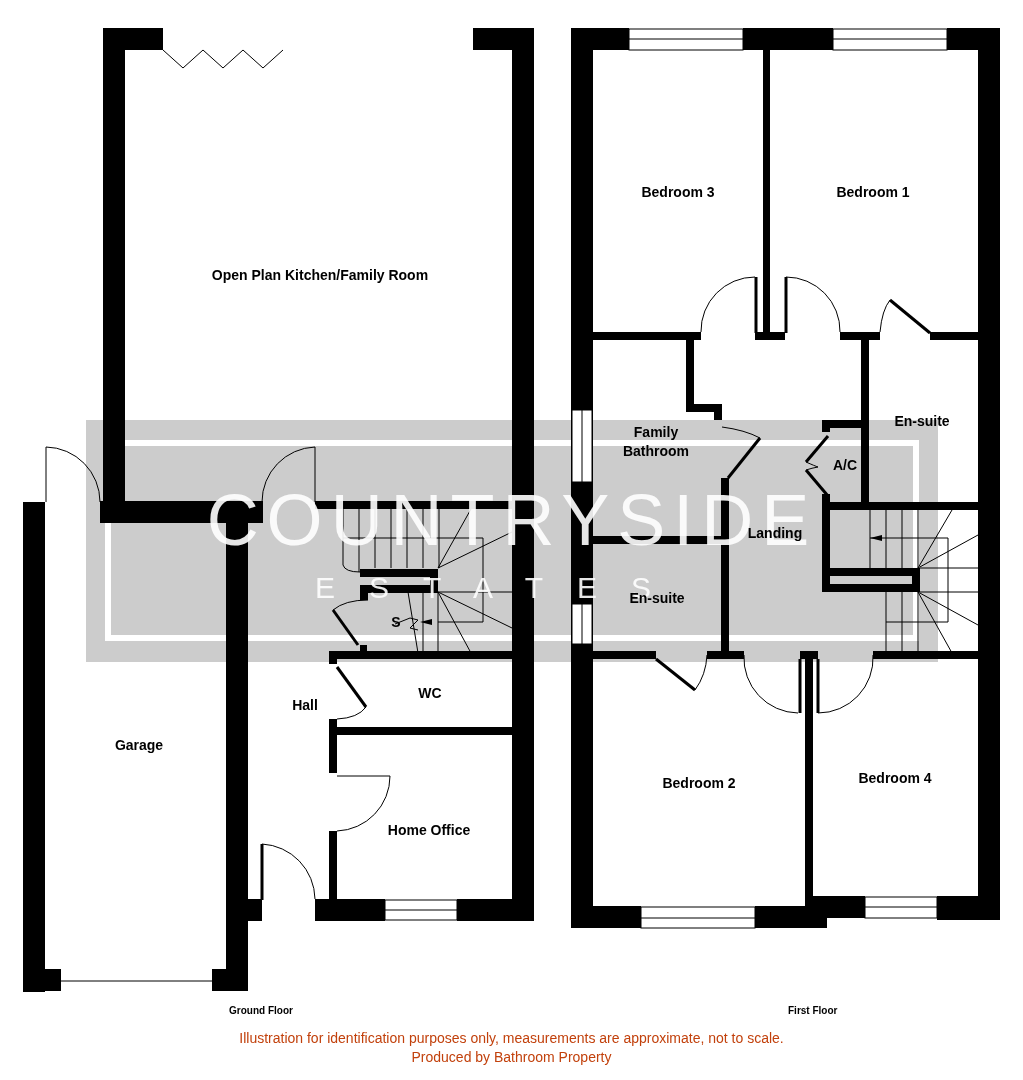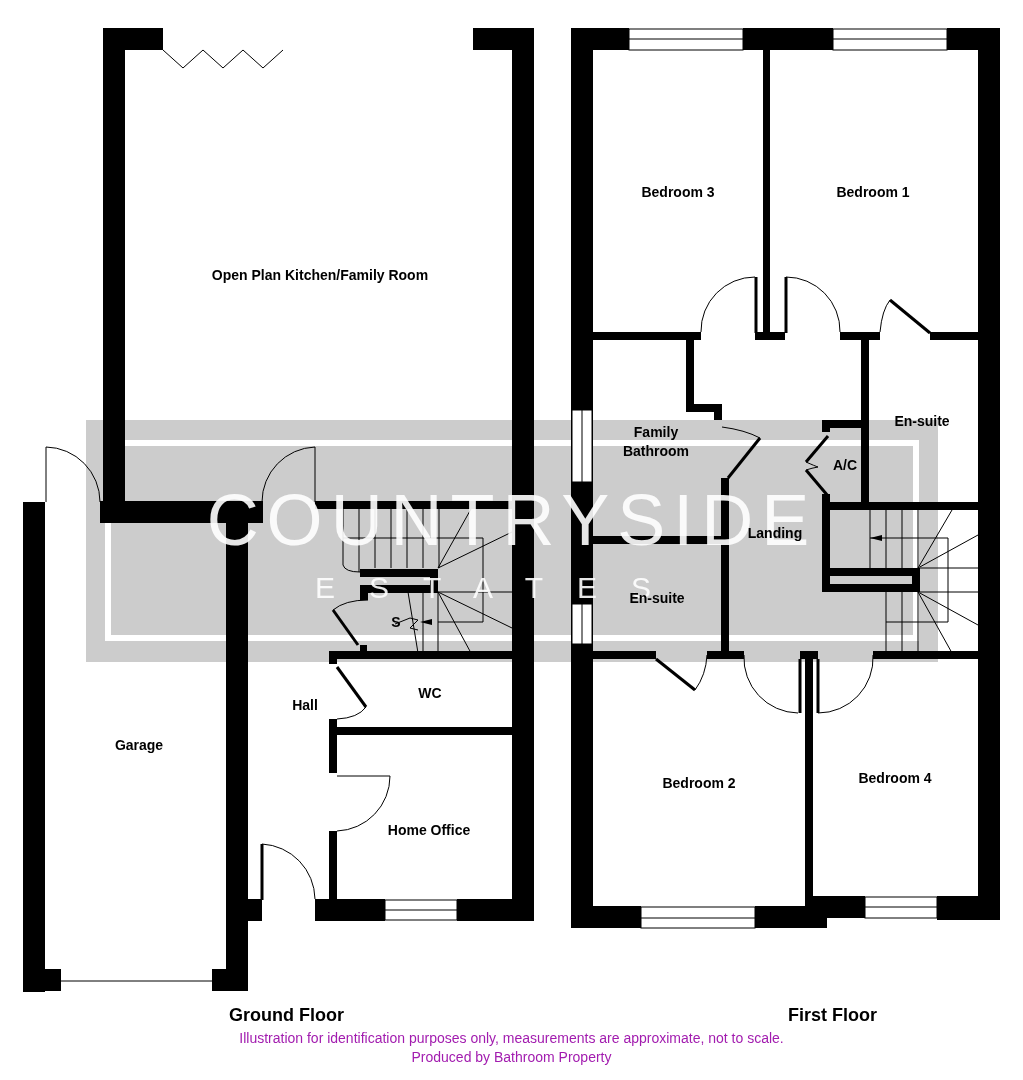--- a/index.html
+++ b/index.html
@@ -7,22 +7,22 @@
   #plan { position: absolute; left: 0; top: 0; }
   .wall { fill: #000000; }
   .thin { stroke: #000000; stroke-width: 1; fill: none; }
   .thin2 { stroke: #000000; stroke-width: 3; fill: none; }
   .win { fill: #ffffff; stroke: #000000; stroke-width: 1; }
   .label { font-family: "Liberation Sans", sans-serif; font-weight: bold; font-size: 14px; fill: #000000; }
   .wm-box { fill: #cccccc; opacity: 1; }
   .wm-frame { fill: none; stroke: #ffffff; stroke-width: 6; }
   .wm-text { font-family: "Liberation Sans", sans-serif; font-size: 72px; fill: #ffffff; letter-spacing: 8px; font-weight: normal; }
   .wm-sub { font-family: "Liberation Sans", sans-serif; font-size: 30px; fill: #ffffff; letter-spacing: 34px; }
-  .footer { position: absolute; left: 0; width: 1023px; text-align: center; font-family: "Liberation Sans", sans-serif; color: #a21caf; }
-  .floor-label { position: absolute; font-weight: bold; font-size: 18px; font-family: "Liberation Sans", sans-serif; }
+  .footer { position: absolute; left: 0; width: 1023px; text-align: center; font-family: "Liberation Sans", sans-serif; color: #c2410c; }
+  .floor-label { position: absolute; font-weight: bold; font-size: 10px; font-family: "Liberation Sans", sans-serif; }
   .disclaimer { top: 1030px; font-size: 14px; }
   .producer { top: 1049px; font-size: 14px; }
 </style>
 </head>
 <body>
 
 <svg id="plan" width="1023" height="1000" viewBox="0 0 1023 1000" xmlns="http://www.w3.org/2000/svg">
 
   <g>
     <rect class="wm-box" x="86" y="420" width="852" height="242"></rect>

